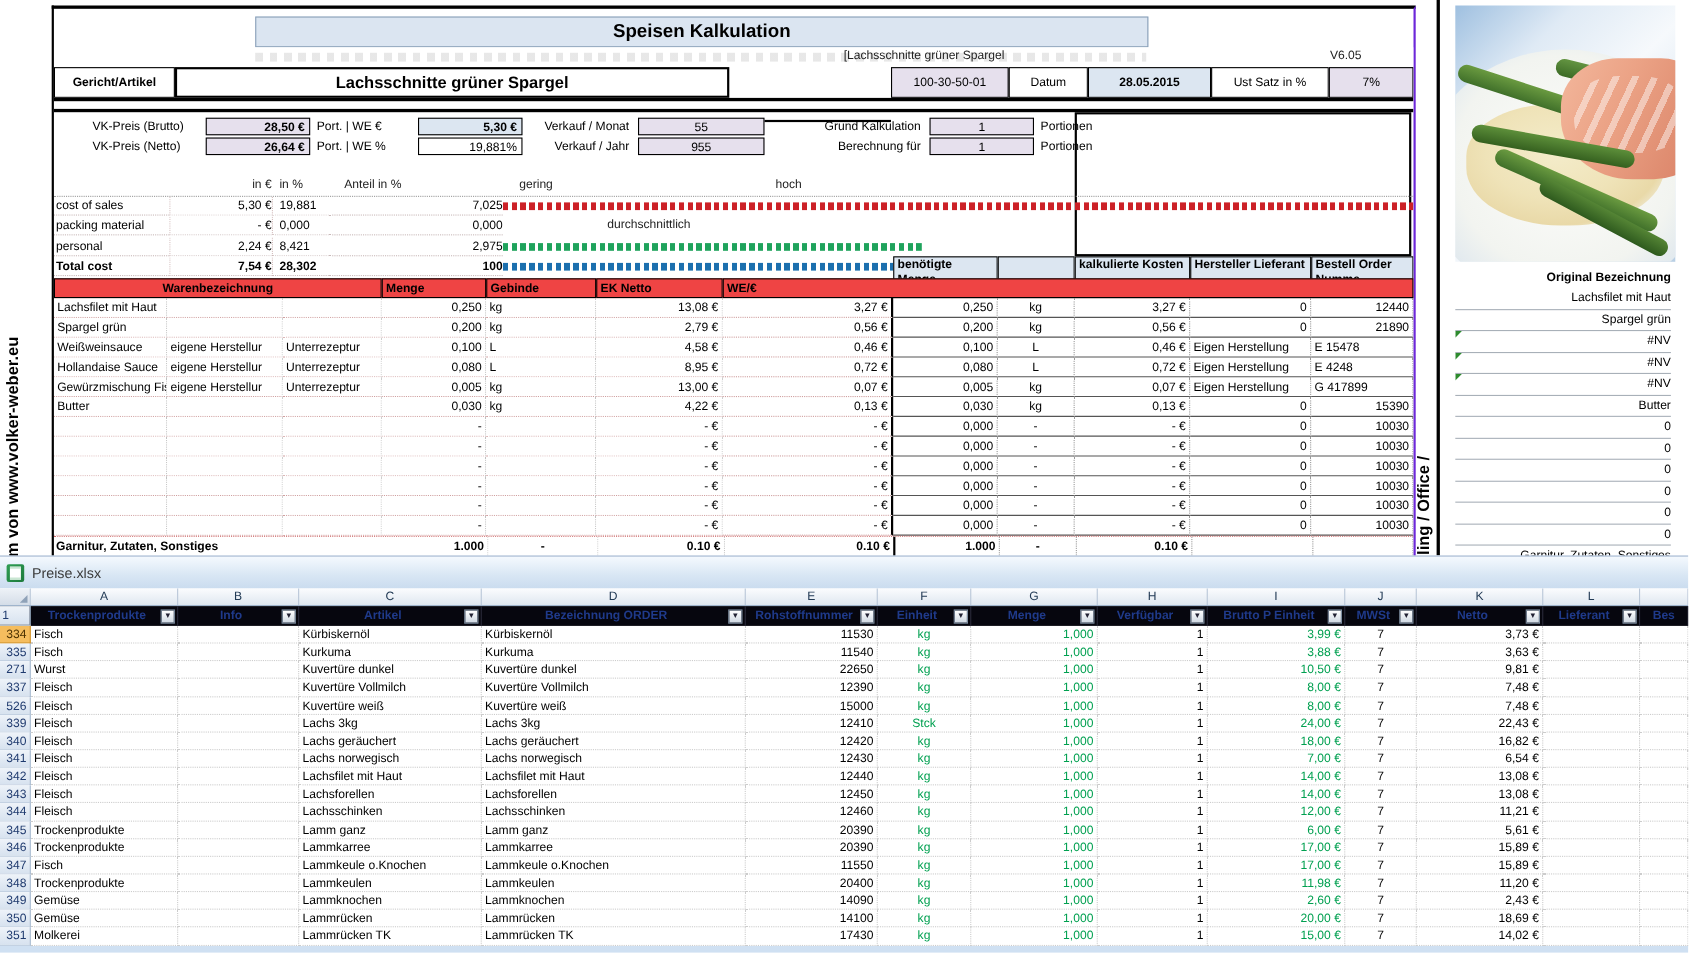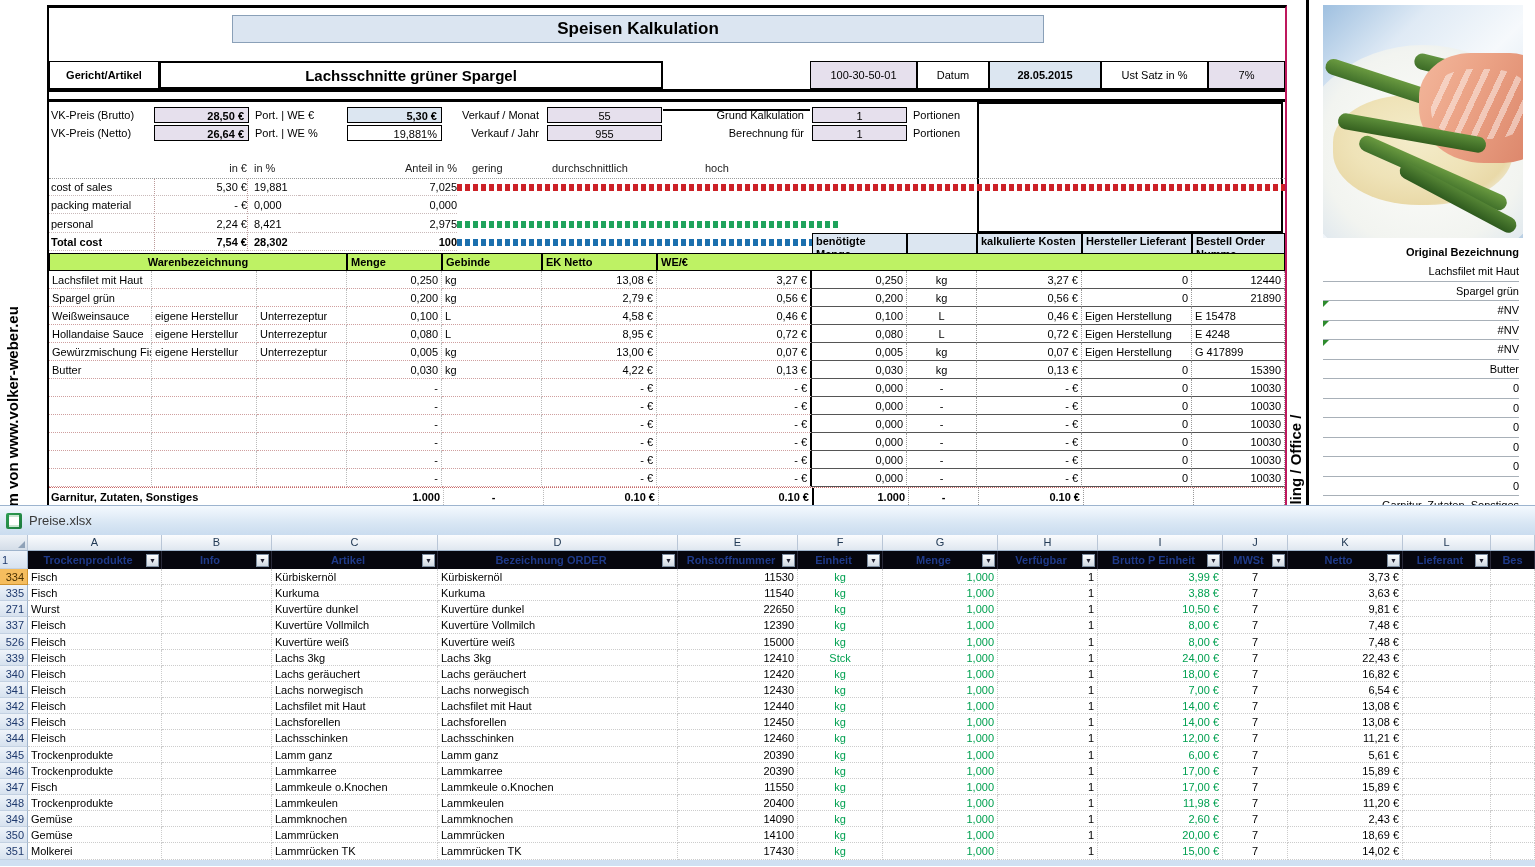--- a/index.html
+++ b/index.html
@@ -1,63 +1,63 @@
 <!DOCTYPE html>
 <html><head>
 <meta charset="utf-8">
 <style>
   html,body{margin:0;padding:0;background:#fff;font-family:"Liberation Sans",sans-serif;}
   #stage{position:relative;width:1535px;height:867px;background:#fff;overflow:hidden;font-size:11px;color:#000;}
   
   #calc{position:absolute;left:47px;top:5px;width:1236px;height:498px;background:#fff;
-        border-top:3px solid #000;border-left:2px solid #000;border-right:2px solid #be185d;overflow:hidden;}
+        border-top:3px solid #000;border-left:2px solid #000;border-right:2px solid #6d28d9;overflow:hidden;}
   .band{position:absolute;left:0;width:1236px;}
   .title-row{top:7px;height:28px;display:flex;}
   .title-cell{margin-left:183px;width:810px;background:#dbe5f1;border:1px solid #8aa0b8;
               display:flex;align-items:center;justify-content:center;font-size:17px;font-weight:bold;}
   .blur-row{top:35px;height:18px;background:#fff;}
   .redacted{position:absolute;left:183px;top:5px;width:810px;height:8px;
             background:repeating-linear-gradient(90deg,#d8d8d8 0 7px,#fff 7px 13px);opacity:.6;}
   .bracket-txt{position:absolute;left:718px;top:2px;color:#222;}
   .version-txt{position:absolute;left:1160px;top:2px;color:#222;}
   .gericht-row{top:53px;height:28px;display:flex;}
   .gc{border:1px solid #000;display:flex;align-items:center;justify-content:center;overflow:hidden;white-space:nowrap;}
   .gL{width:108px;font-weight:bold;} .gName{width:500px;border-width:2px;font-size:15px;font-weight:bold;}
   .gCode{width:145px;margin-top:48px;} .gCodeV{width:105px;background:#e6e0ed;}
   .gDat{width:70px;} .gDatV{width:110px;background:#dce6f1;font-weight:bold;}
   .gUst{width:105px;} .gUstV{flex:1;background:#e6e0ed;}
   .black-band{top:81px;height:13px;background:#fff;border-top:3px solid #000;border-bottom:3px solid #000;box-sizing:border-box;}
   .white-box{position:absolute;left:928px;top:94px;width:306px;height:131px;background:#fff;border:2px solid #000;box-sizing:border-box;}
   .price-rows{top:98px;}
-  .prow{height:18px;display:flex;align-items:center;}
+  .prow{height:18px;display:flex;align-items:center;padding-left:33px;}
   .pc{overflow:hidden;white-space:nowrap;height:16px;line-height:16px;box-sizing:border-box;}
   .pL{width:105px;padding-left:2px;} .pV1{width:95px;border:1px solid #000;text-align:right;padding-right:4px;background:#e6e0ed;font-weight:bold;}
   .pL2{width:98px;padding-left:6px;} .pV2{width:95px;border:1px solid #000;text-align:right;padding-right:4px;}
   .pV2.lblue{background:#dce6f1;font-weight:bold;}
   .pL3{width:105px;text-align:right;padding-right:8px;} .pV3{width:115px;border:1px solid #000;text-align:center;background:#e6e0ed;}
   .pGap{width:40px;} .pL4{width:110px;text-align:right;padding-right:8px;}
   .pV4{width:95px;border:1px solid #000;text-align:center;background:#e6e0ed;}
   .pL5{width:70px;padding-left:6px;}
   .cost-header{top:153px;height:17px;border-bottom:1px dotted #999;}
   .ch{position:absolute;top:1px;color:#222;}
-  .ch-eur{left:105px;width:93px;text-align:right;} .ch-pct{left:205px;} .ch-ant{left:250px;width:158px;text-align:right;}
-  .ch-g1{left:423px;} .ch-g2{left:503px;} .ch-g3{left:656px;}
+  .ch-eur{left:105px;width:93px;text-align:right;} .ch-pct{left:205px;} .ch-ant{left:264px;width:158px;}
+  .ch-g1{left:423px;} .ch-g2{left:503px;margin-top:36px;} .ch-g3{left:656px;}
   .cost-rows{top:170px;}
   .crow{height:18.5px;display:flex;align-items:center;}
   .cc{overflow:hidden;white-space:nowrap;height:17px;line-height:17px;box-sizing:border-box;border-bottom:1px dotted #c9b9b9;}
   .cLbl{width:105px;padding-left:2px;} .cEur{width:93px;text-align:right;border-left:1px dotted #b99;}
   .cPct{width:52px;padding-left:6px;border-left:1px dotted #b99;} .cAnt{width:158px;text-align:right;}
   .cBarZone{flex:1;position:relative;border-bottom:none;}
   .bar{height:7px;margin-top:5px;--c:transparent;background:repeating-linear-gradient(90deg,var(--c) 0 5px,transparent 5px 8px);}
   .crow.bold{font-weight:bold;}
   .rheader{position:absolute;left:763px;top:225px;width:473px;height:38px;display:flex;}
   .rhc{background:#dce6f1;border:1px solid #000;box-sizing:border-box;font-weight:bold;padding:1px 3px;line-height:13px;overflow:hidden;}
   .rhBm{width:95px;} .rhBu{width:70px;} .rhKo{width:105px;} .rhHe{width:110px;} .rhBe{flex:1;}
   .lheader{top:245px;height:18px;display:flex;}
-  .lhc{background:#bef264;border:1px solid #000;box-sizing:border-box;font-weight:bold;display:flex;align-items:center;overflow:hidden;}
+  .lhc{background:#ef4444;border:1px solid #000;box-sizing:border-box;font-weight:bold;display:flex;align-items:center;overflow:hidden;}
   .lhWaren{width:298px;justify-content:center;} .lhMenge{width:95px;padding-left:3px;} .lhGeb{width:100px;padding-left:3px;}
   .lhEk{width:115px;padding-left:3px;} .lhWe{flex:1;padding-left:3px;}
   .ing-rows{top:263px;}
   .irow{display:flex;height:18px;line-height:18px;}
   .c{overflow:hidden;white-space:nowrap;padding:0 3px;box-sizing:border-box;
      border-bottom:1px dotted #cf9f9f;border-right:1px dotted #bbb;}
   .c.rt{border-bottom:1px solid #555;border-right:1px dotted #999;}
   .iName{width:103px;} .iN1{width:105px;} .iN2{width:90px;} .iMenge{width:95px;text-align:right;}
   .iGeb{width:100px;} .iEk{width:115px;text-align:right;} .iWe{width:155px;text-align:right;border-right:2px solid #000;}
   .iBm{width:95px;text-align:right;} .iBu{width:70px;text-align:center;} .iKo{width:105px;text-align:right;}
@@ -127,20 +127,25 @@
 <div id="stage">
 
   <div class="vtext" id="vleft">m von www.volker-weber.eu</div>
 
   <div id="calc">
 
     <div class="band title-row">
       <div class="title-cell">Speisen Kalkulation</div>
     </div>
 
+    <div class="band blur-row">
+      <div class="redacted"></div>
+      <span class="bracket-txt">[Lachsschnitte grüner Spargel</span>
+      <span class="version-txt">V6.05</span>
+    </div>
 
     <div class="band gericht-row">
       <div class="gc gL">Gericht/Artikel</div>
       <div class="gc gName">Lachsschnitte grüner Spargel</div>
       <div class="gc gCode">Gericht/Artikel CODE</div>
       <div class="gc gCodeV">100-30-50-01</div>
       <div class="gc gDat">Datum</div>
       <div class="gc gDatV">28.05.2015</div>
       <div class="gc gUst">Ust Satz in %</div>
       <div class="gc gUstV">7%</div>

